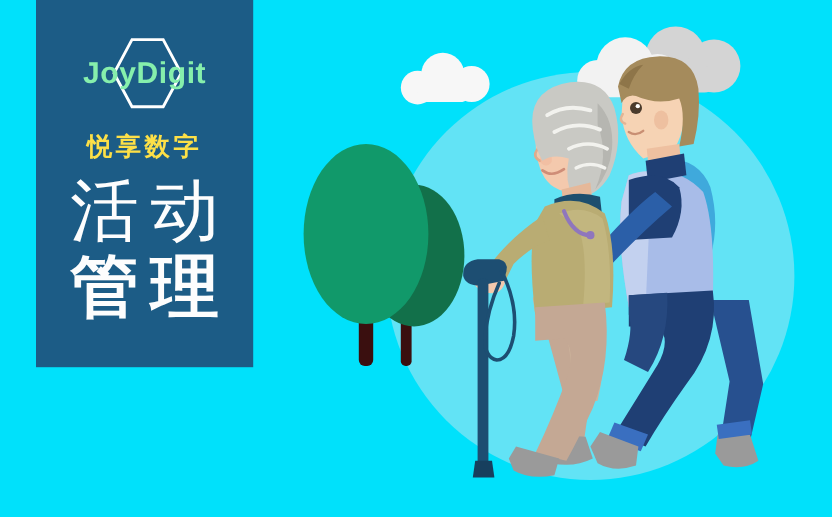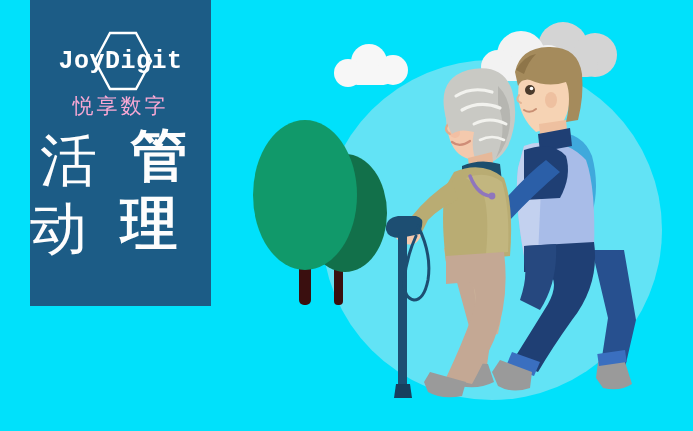--- a/index.html
+++ b/index.html
@@ -15,30 +15,30 @@
   .panel{
     position:absolute;left:30px;top:0;width:181px;height:306px;
     background:#1c5c86;
     display:flex;flex-direction:column;align-items:center;
   }
   .logo-wrap{position:relative;margin-top:30px;width:150px;height:62px;}
   .logo-hex{position:absolute;left:46px;top:0;width:62px;height:62px;}
   .logo-word{
     position:absolute;left:0;top:0;width:150px;height:62px;
     display:flex;align-items:center;justify-content:center;
-    color:#ffffff;font-size:25px;font-weight:bold;letter-spacing:.5px;
-    font-family:Liberation Mono, monospace;
+    color:#86efac;font-size:25px;font-weight:bold;letter-spacing:.5px;
+    font-family:Liberation Sans, sans-serif;
     white-space:nowrap;
   }
   .logo-cn{
-    margin-top:0;color:#f9a8d4;font-size:21px;font-weight:normal;letter-spacing:3px;
+    margin-top:16px;color:#fde047;font-size:21px;font-weight:bold;letter-spacing:3px;
     font-family:"DejaVu Sans","Liberation Sans",sans-serif;
   }
   .title-block{
-    margin-top:6px;display:flex;align-items:flex-end;
+    margin-top:6px;display:flex;flex-direction:column;align-items:flex-end;
     color:#fdfdfd;
   }
   .title-line{
     font-size:57px;line-height:68px;letter-spacing:10px;text-indent:10px;
     font-family:"DejaVu Sans","Liberation Sans",sans-serif;
   }
   .title-line.bold{font-weight:bold;font-family:Liberation Mono, monospace;}
 </style>
 </head>
 <body>

